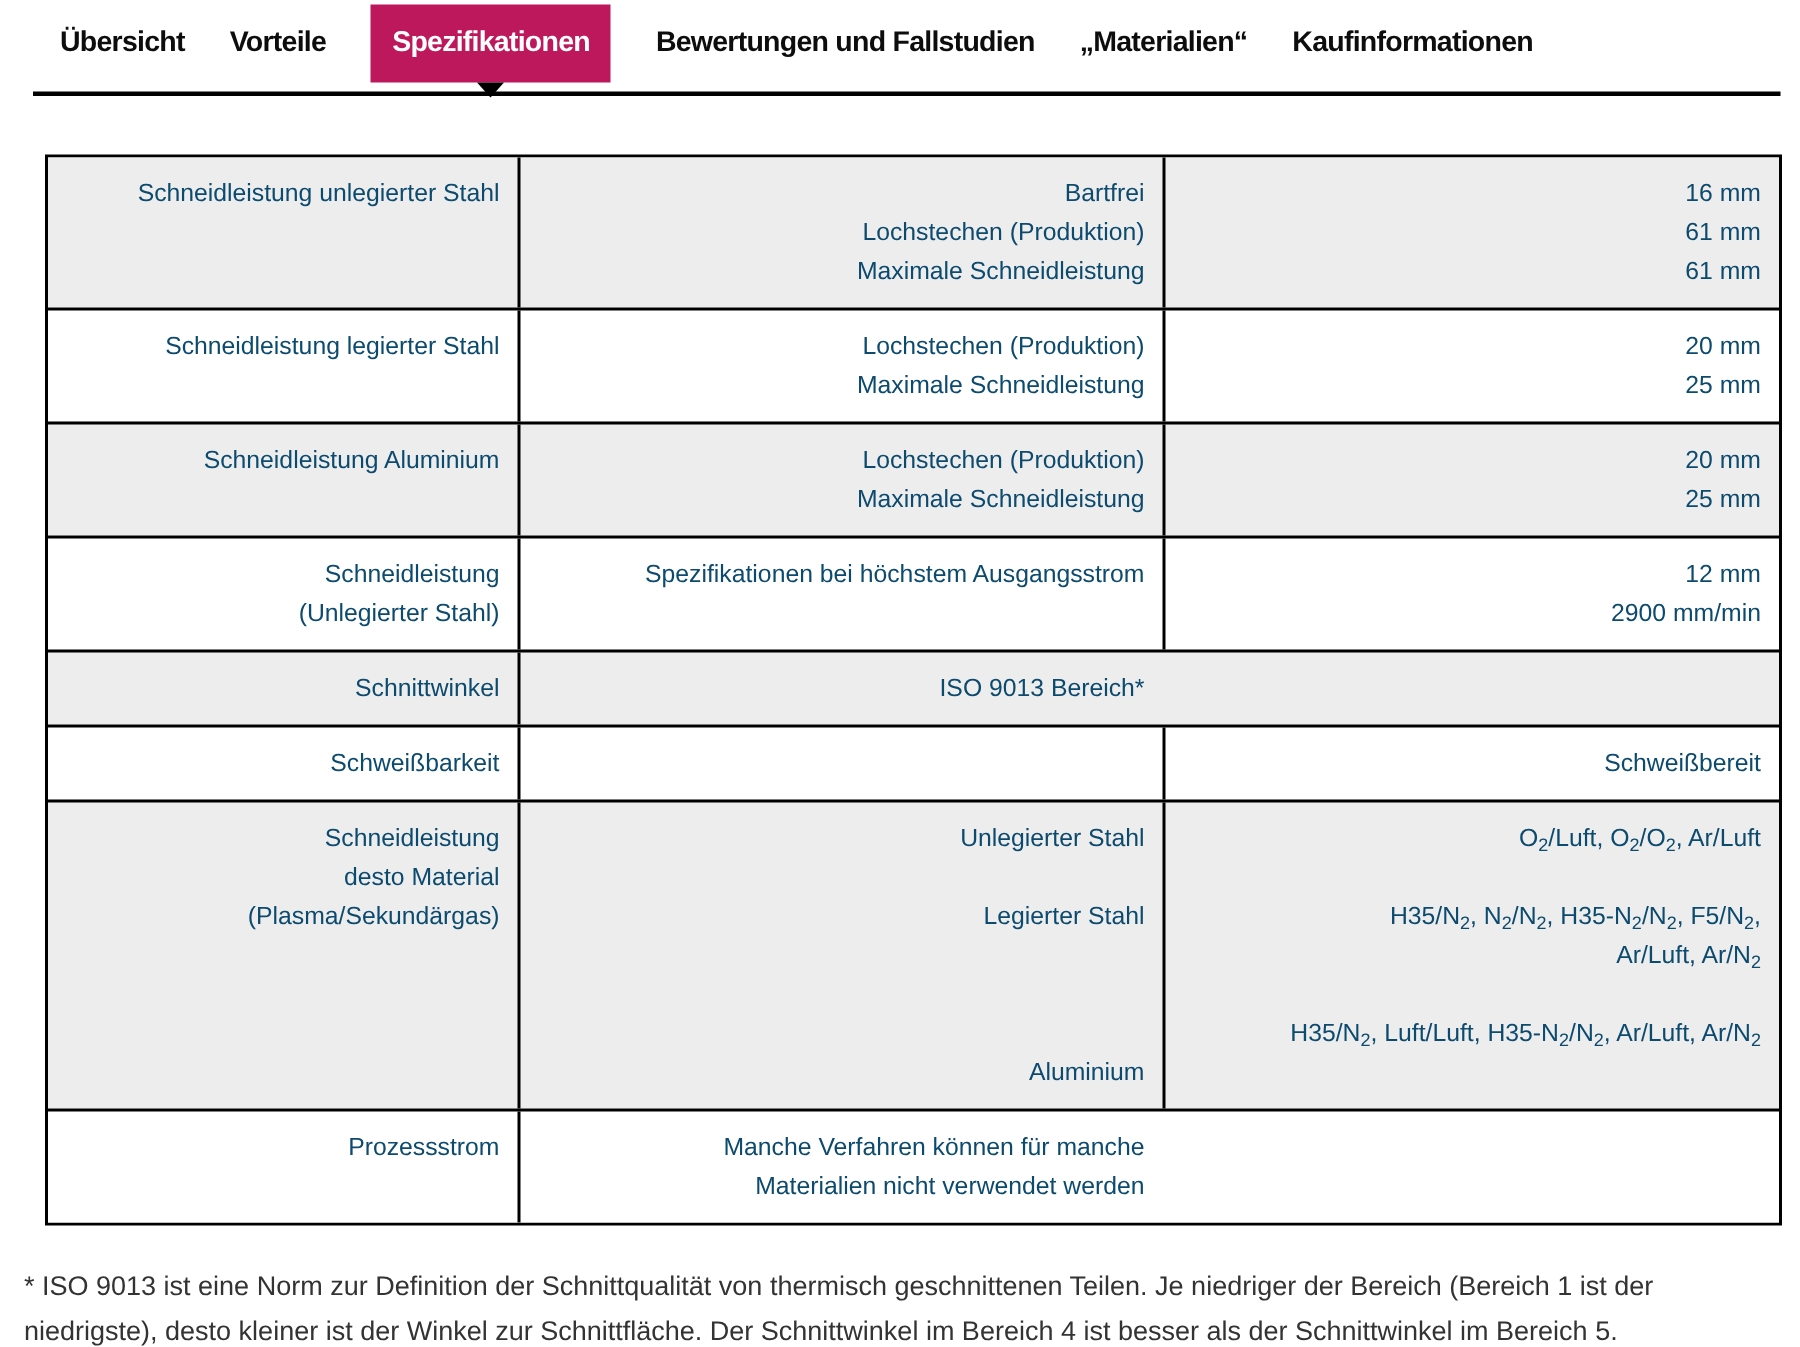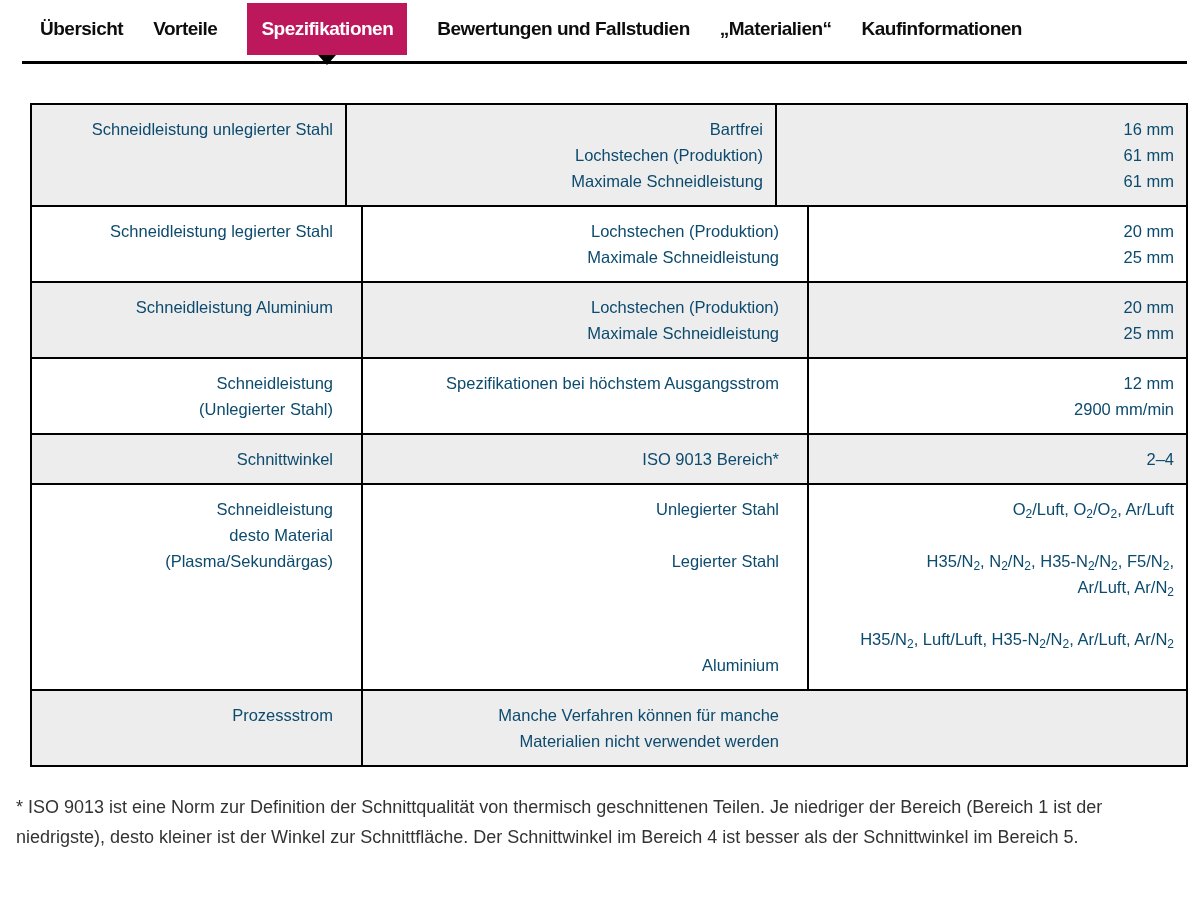--- a/index.html
+++ b/index.html
@@ -20,21 +20,21 @@
   .tab.active::after {
     content:""; position:absolute; left:50%; top:100%; transform:translateX(-50%);
     width:0; height:0; border:9px solid transparent; border-top:10px solid #000;
     border-bottom:none;
   }
   .tab-underline { height:3px; background:#000; margin:3px 13px 0 22px; }
 
   
   .spec-table { margin:39px 12px 0 30px; border:2px solid #000; }
   .spec-row { display:grid; grid-template-columns:313px 430px 1fr; }
-  .spec-row + .spec-row { border-top:2px solid #000;gap:16px; }
+  .spec-row + .spec-row { border-top:2px solid #000; }
   .spec-row:nth-child(odd) { background:#ededed; }
   .spec-row:nth-child(even) { background:#ffffff; }
   .cell { padding:11px 12px 11px 10px; }
   .cell + .cell { border-left:2px solid #000; }
   .line { min-height:26px; line-height:26px; font-size:16.5px; color:#0c4a6e; white-space:nowrap;text-align:right; }
   .line sub { font-size:12px; line-height:0; vertical-align:-3px; }
 
   
   .footnote {
     margin:25px 20px 0 16px; max-width:1108px;
@@ -115,25 +115,31 @@
         </div>
     </div>
 
     <div class="spec-row">
       <div class="cell">
           <div class="line">Schnittwinkel</div>
         </div>
       <div class="cell">
           <div class="line">ISO 9013 Bereich*</div>
         </div>
+    </div>
+
+    <div class="spec-row">
       <div class="cell">
-          <div class="line">2–4</div>
+          <div class="line">Schweißbarkeit</div>
+        </div>
+      <div class="cell"></div>
+      <div class="cell">
+          <div class="line">Schweißbereit</div>
         </div>
     </div>
-
 
     <div class="spec-row">
       <div class="cell">
           <div class="line">Schneidleistung</div>
           <div class="line">desto Material</div>
           <div class="line">(Plasma/Sekundärgas)</div>
         </div>
       <div class="cell">
           <div class="line">Unlegierter Stahl</div>
           <div class="line"></div>

